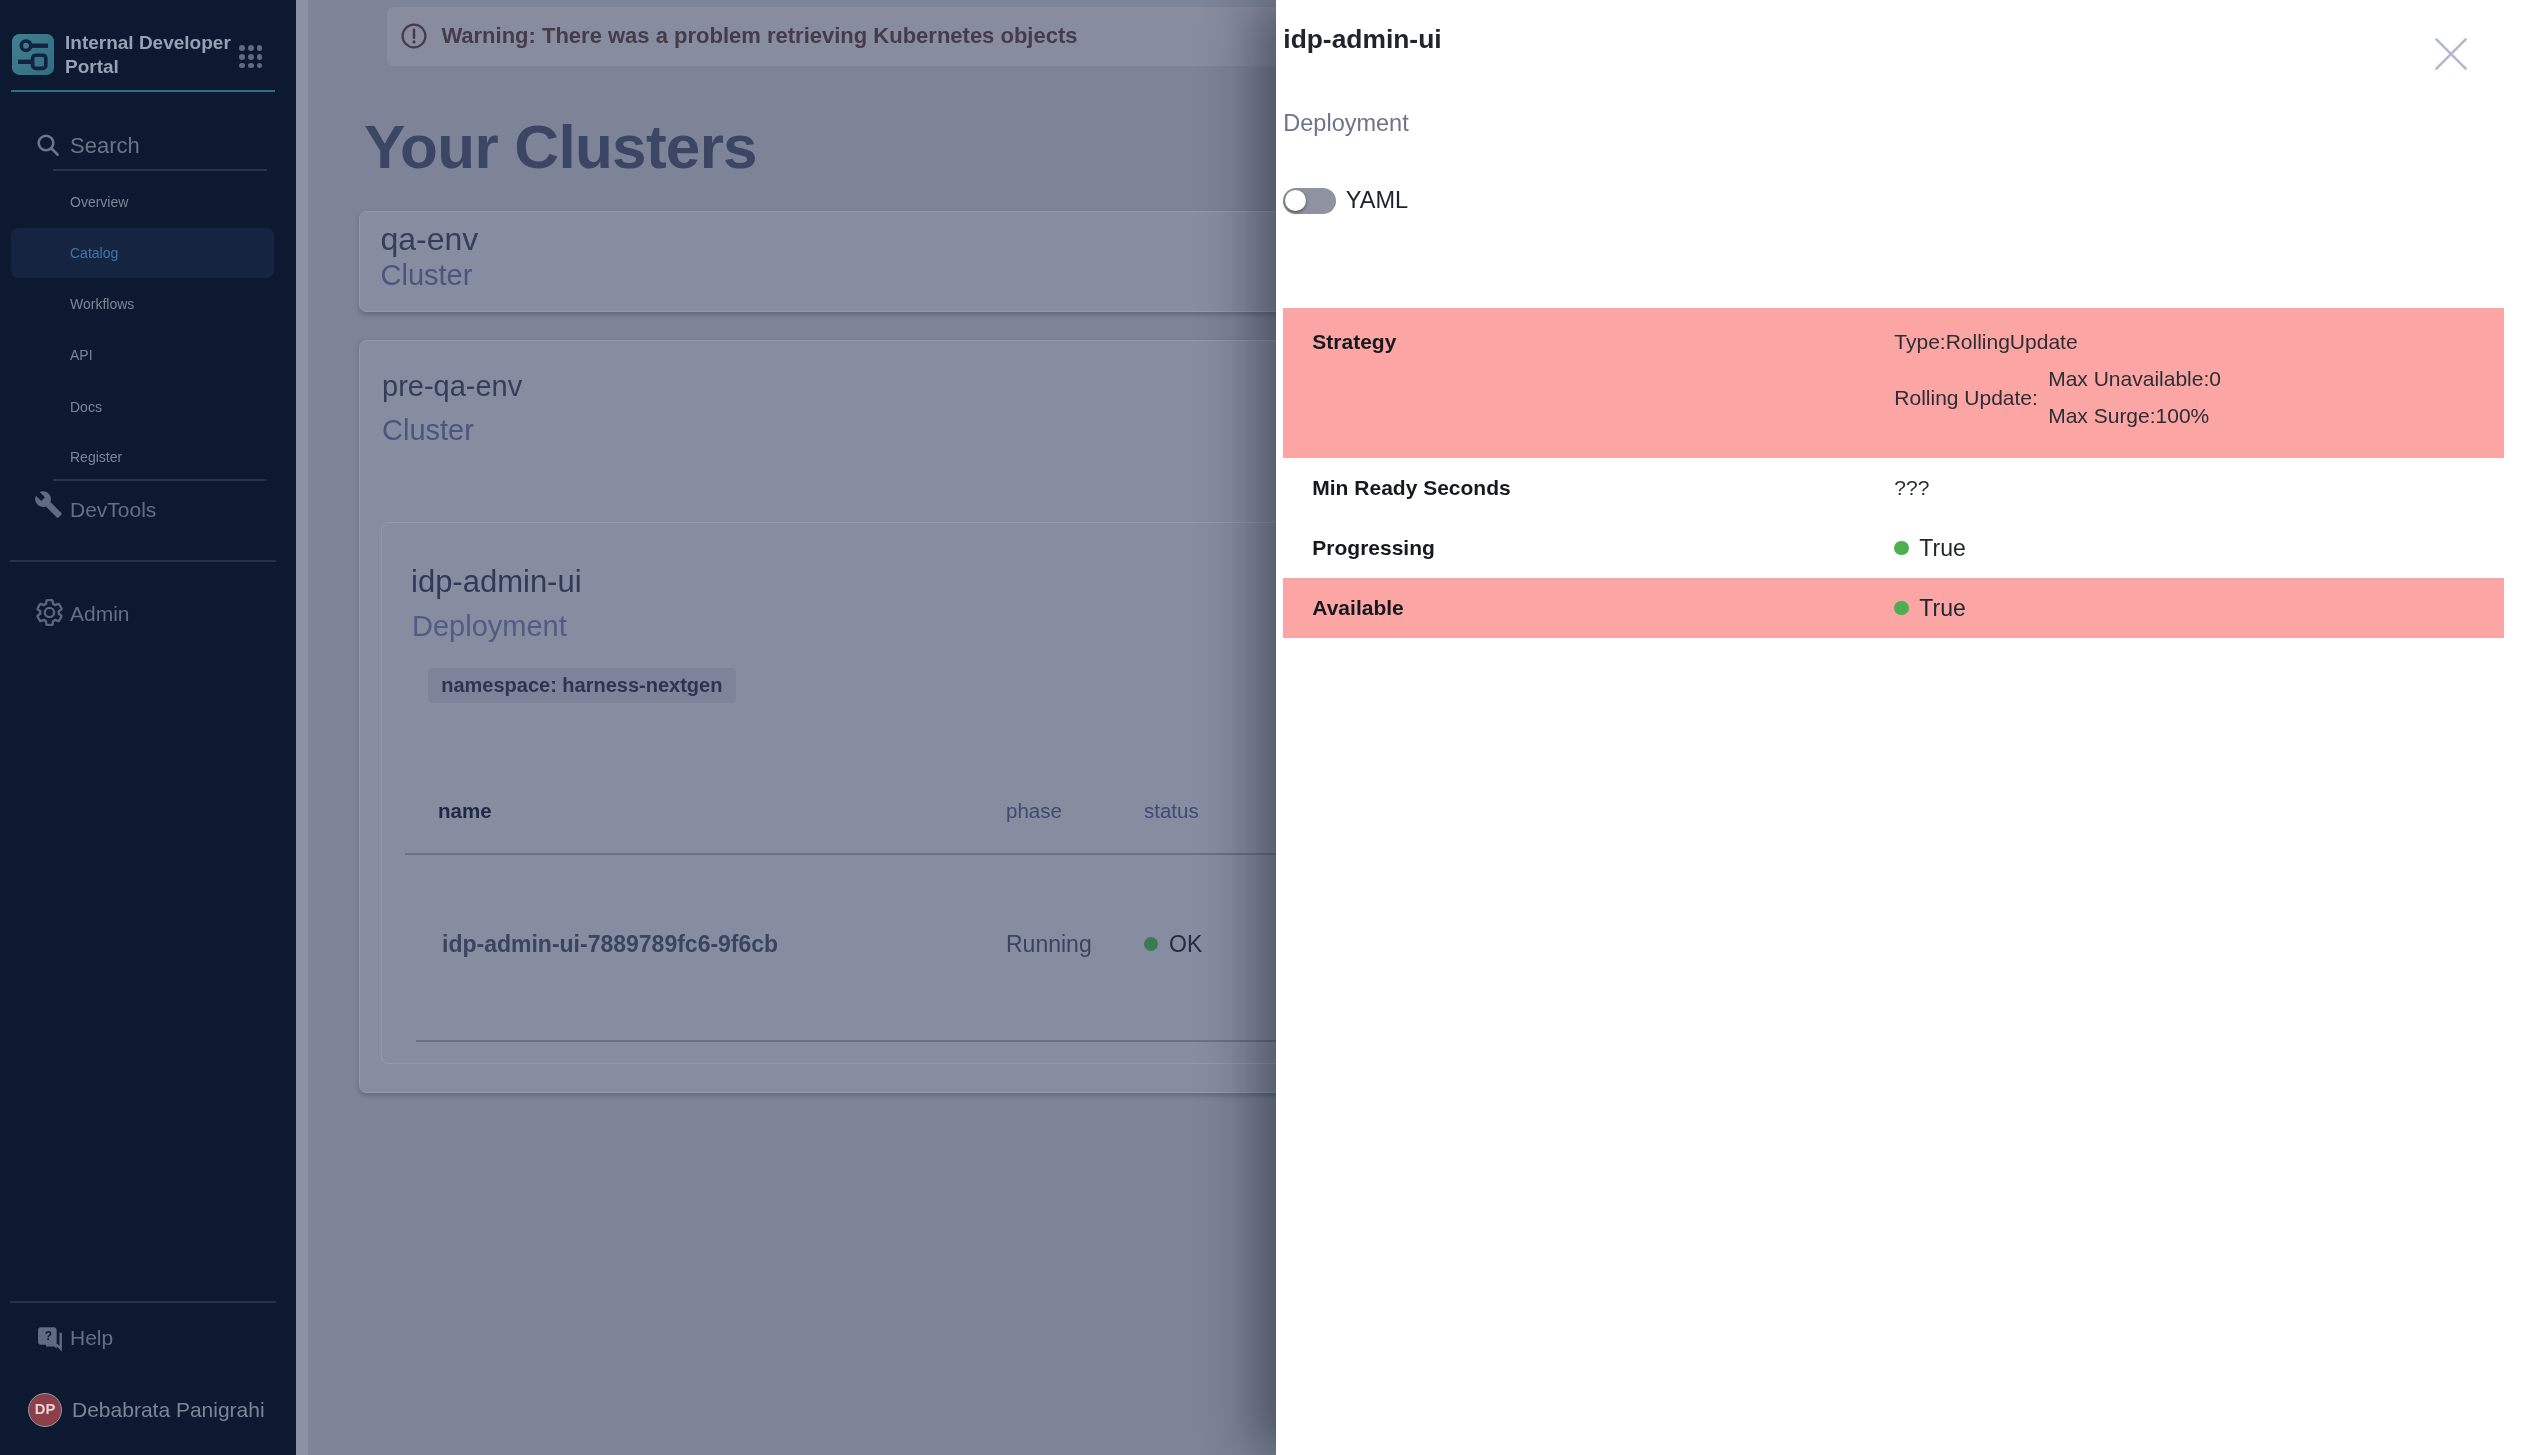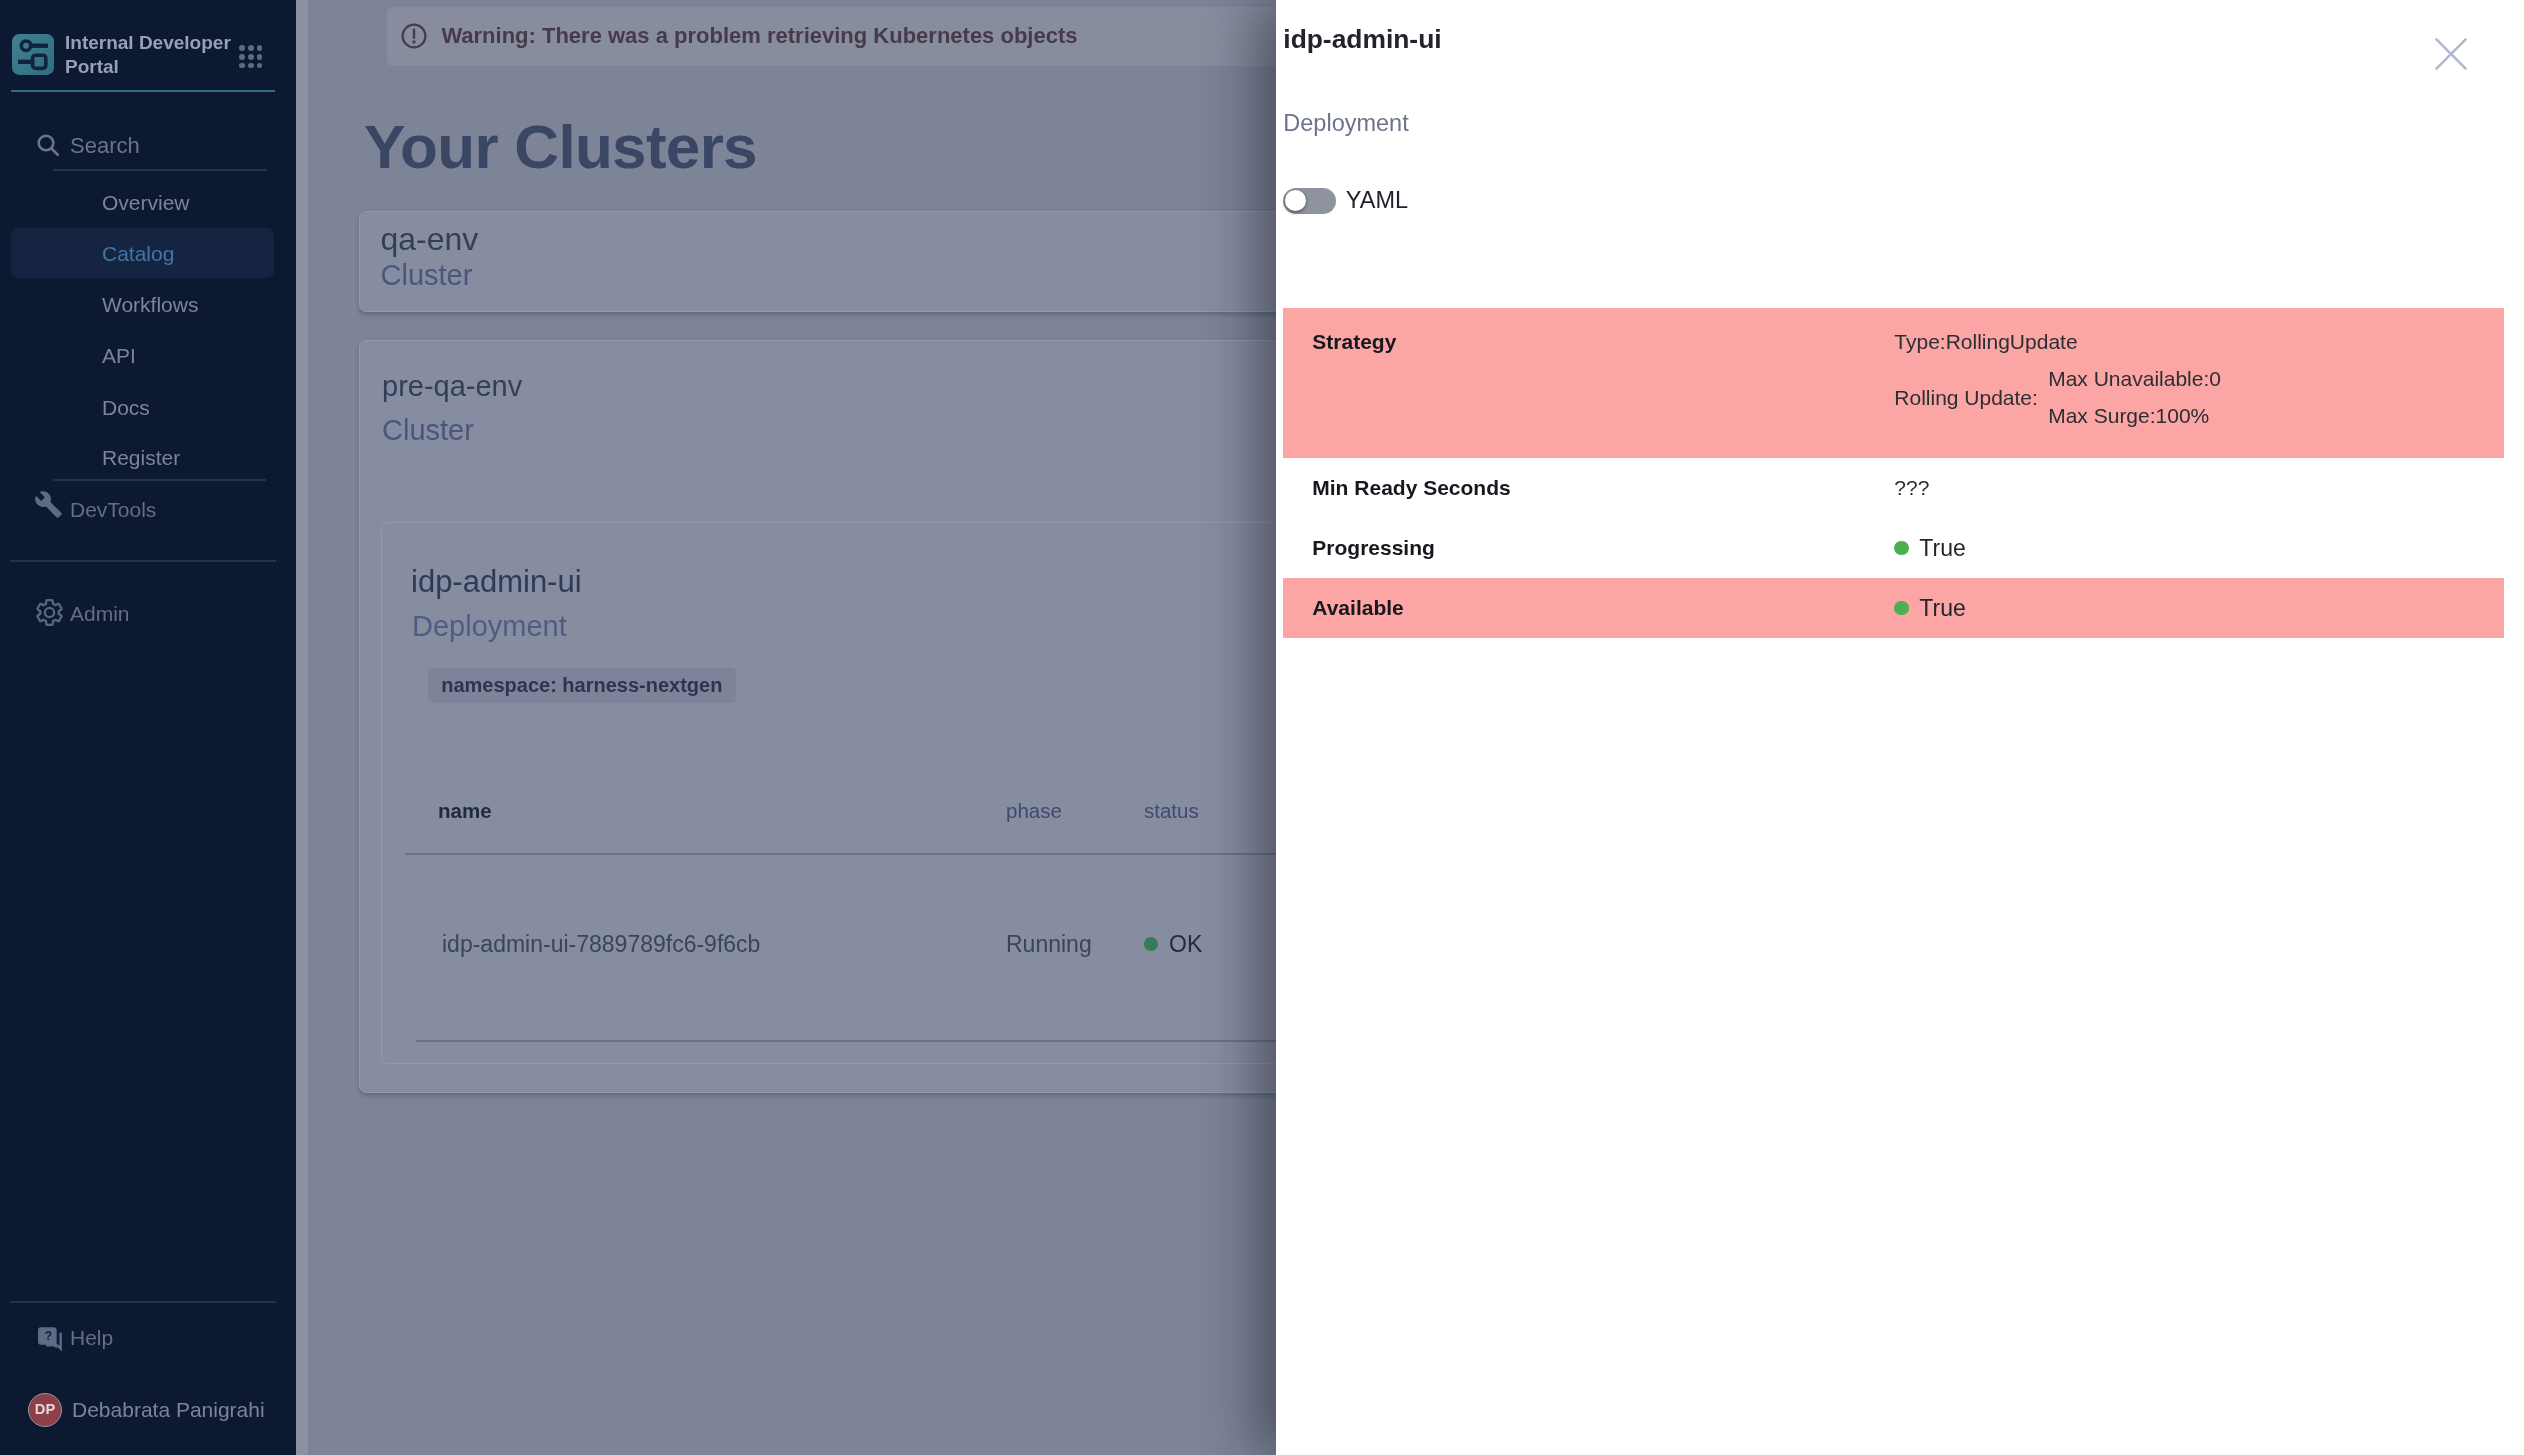--- a/index.html
+++ b/index.html
@@ -15,21 +15,21 @@
   #grid-icon { position:absolute; left:239px; top:45px; width:23.5px; height:23.5px; display:grid;
     grid-template-columns:repeat(3,5.9px); grid-template-rows:repeat(3,5.9px); gap:2.9px; cursor:pointer; }
   #grid-icon i { width:5.9px; height:5.9px; border-radius:50%; background:#5f6a85; }
   #brand-rule { position:absolute; left:11px; top:90px; width:264px; height:2.2px; background:#2d7080; }
 
   #search-row { position:absolute; left:0; top:129px; width:296px; height:34px; }
   #search-row svg { position:absolute; left:35px; top:2.9px; }
   #search-text { position:absolute; left:70px; top:3.7px; font-size:22px; color:#6b7589; }
   #search-underline { position:absolute; left:53px; top:169px; width:214px; height:1.5px; background:#24334f; }
 
-  .nav-item { position:absolute; left:70px; height:41px; line-height:41px; font-size:21px; color:#7c8598; cursor:pointer;margin-left:32px; }
+  .nav-item { position:absolute; left:70px; height:41px; line-height:41px; font-size:14px; color:#7c8598; cursor:pointer; }
   #nav-pill { position:absolute; left:11px; top:228px; width:263px; height:50px; border-radius:7.3px; background:#152441; }
   .nav-active { color:#4076a3 !important; }
 
   .side-divider { position:absolute; height:1.5px; background:rgba(125,140,170,0.22); }
   .tool-icon { position:absolute; }
   .tool-label { position:absolute; left:70px; height:41px; line-height:41px; font-size:21px; color:#646e86; cursor:pointer; }
 
   #avatar { position:absolute; left:28px; top:1393px; width:34px; height:34px; border-radius:50%;
     background:#8d4049; border:1.5px solid #8e95a6; text-align:center; line-height:31px;
     font-size:14.7px; font-weight:700; color:#e8d3d6; cursor:pointer; }
@@ -60,21 +60,21 @@
   #wl-title { position:absolute; left:29px; top:41px; font-size:31px; font-weight:500; color:#2f3a55; }
   #wl-kind { position:absolute; left:30px; top:87px; font-size:29px; color:#515c84; }
   #wl-chip { position:absolute; left:46px; top:145px; height:35px; line-height:35px; padding:0 13.2px;
     border-radius:4.4px; background:#7d849a; font-size:20px; font-weight:600; color:#2b3550; }
 
   .th { position:absolute; top:276px; font-size:20.5px; color:#3f4a6e; }
   #th-name { left:56px; font-weight:700; color:#1f2944; }
   #th-phase { left:624px; } #th-status { left:762px; }
   #wl-head-divider { position:absolute; left:23px; top:330px; width:1834px; height:1.5px; background:rgba(25,35,65,0.25); }
   .td { position:absolute; top:408px; font-size:23px; color:#39445f; }
-  #td-name { left:60px; } #td-phase { left:624px; }
+  #td-name { left:60px;font-weight:bold; } #td-phase { left:624px; }
   #td-dot { position:absolute; left:762px; top:414px; width:14px; height:14px; border-radius:50%; background:#3a7a55; }
   #td-status { left:787px; font-weight:500; color:#232c44; }
   #wl-row-divider { position:absolute; left:34px; top:517px; width:1823px; height:1.5px; background:rgba(25,35,65,0.25); }
 
   
   #drawer { position:absolute; left:1276px; top:0; width:1248px; height:1455px; background:#ffffff; z-index:10;
     box-shadow:-20.5px 0 51px rgba(10,16,32,0.45); }
   #drawer-title { position:absolute; left:7.3px; top:23.5px; font-size:26.4px; font-weight:700; color:#21252b; }
   #drawer-close { position:absolute; left:1156px; top:35px; width:38px; height:38px; cursor:pointer; }
   #drawer-subtitle { position:absolute; left:7.3px; top:110px; font-size:23.5px; color:#6e7389; }

